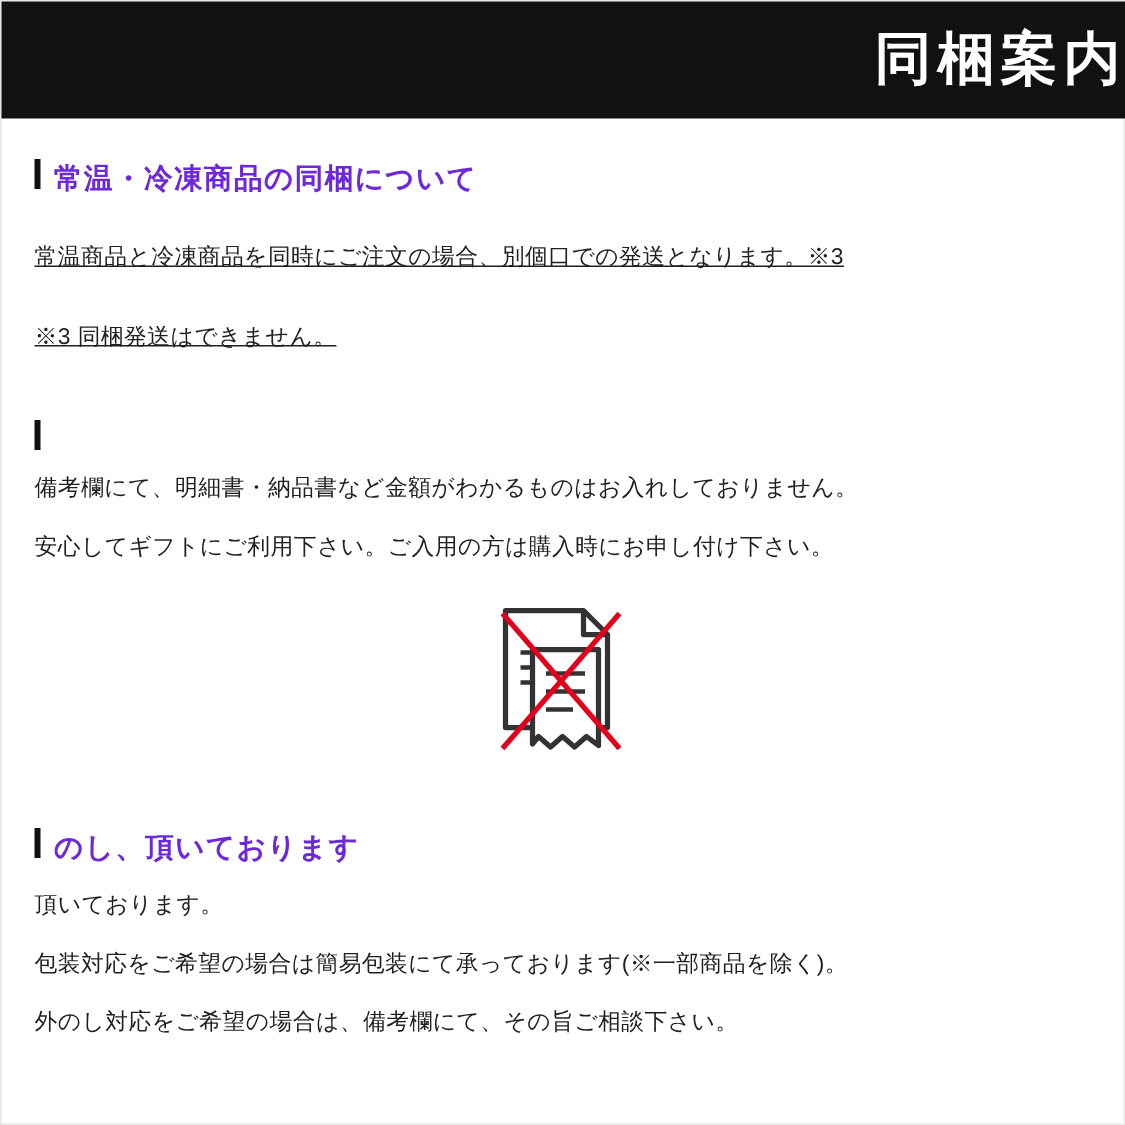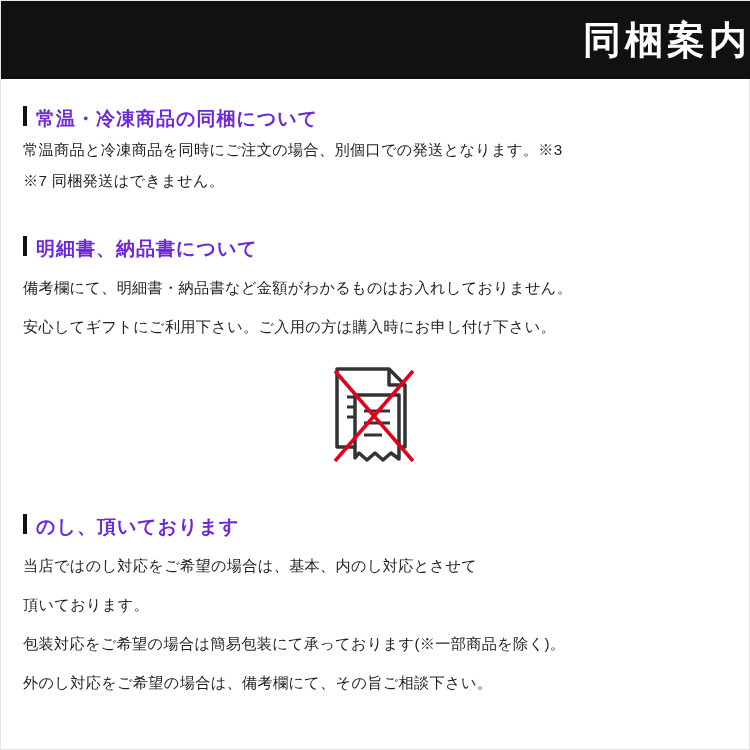--- a/index.html
+++ b/index.html
@@ -65,21 +65,21 @@
     flex: 0 0 auto;
   }
   .para {
     font-size: 15.2px;
     line-height: 1.78;
     color: #1f1f1f;
     letter-spacing: 0.3px;
     margin: 0;
   }
   .sec1 { margin-top: 27px; }
-  .sec1 .para { margin-top: 4px; }
+  .sec1 .para { margin-top: 26px; text-decoration: underline; }
   .sec2 { margin-top: 42px; }
   .sec2 .para { margin-top: 12px; }
   .sec3 { margin-top: 38px; }
   .sec3 .para { margin-top: 12px; }
 
   
   .icon-wrap {
     margin-top: 18px;
     height: 118px;
     display: flex;
@@ -100,27 +100,26 @@
   </div>
 
   <div class="content">
 
     <div class="section sec1">
       <div class="section-heading">
         <span class="heading-bar"></span>
         <span>常温・冷凍商品の同梱について</span>
       </div>
       <p class="para">常温商品と冷凍商品を同時にご注文の場合、別個口での発送となります。※3</p>
-      <p class="para">※7 同梱発送はできません。</p>
+      <p class="para">※3 同梱発送はできません。</p>
     </div>
 
     <div class="section sec2">
       <div class="section-heading">
         <span class="heading-bar"></span>
-        <span>明細書、納品書について</span>
       </div>
       <p class="para">備考欄にて、明細書・納品書など金額がわかるものはお入れしておりません。</p>
       <p class="para">安心してギフトにご利用下さい。ご入用の方は購入時にお申し付け下さい。</p>
 
       <div class="icon-wrap">
         <svg class="no-doc-icon" width="96" height="112" viewBox="0 0 96 112">
 
           <path d="M10 8 H62 L78 24 V86 H10 Z" fill="#ffffff" stroke="#333333" stroke-width="3.5" stroke-linejoin="round"></path>
           <path d="M62 8 V24 H78" fill="none" stroke="#333333" stroke-width="3.5" stroke-linejoin="round"></path>
 
@@ -137,20 +136,19 @@
           <line x1="8" y1="10" x2="86" y2="100" stroke="#e2001a" stroke-width="3.5"></line>
         </svg>
       </div>
     </div>
 
     <div class="section sec3">
       <div class="section-heading">
         <span class="heading-bar"></span>
         <span>のし、頂いております</span>
       </div>
-      <p class="para">当店ではのし対応をご希望の場合は、基本、内のし対応とさせて</p>
       <p class="para">頂いております。</p>
       <p class="para">包装対応をご希望の場合は簡易包装にて承っております(※一部商品を除く)。</p>
       <p class="para">外のし対応をご希望の場合は、備考欄にて、その旨ご相談下さい。</p>
     </div>
 
   </div>
 </div>
 
 </body></html>

